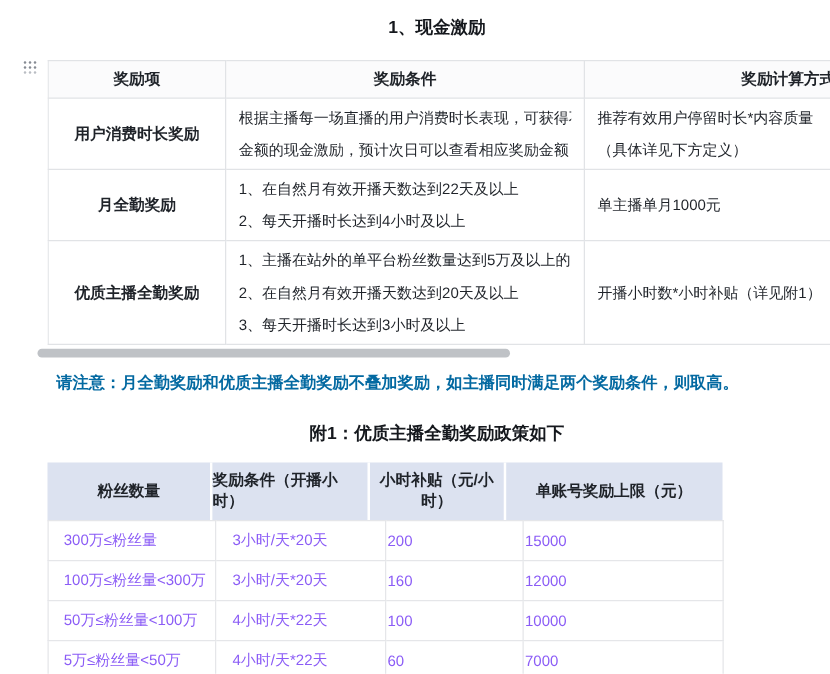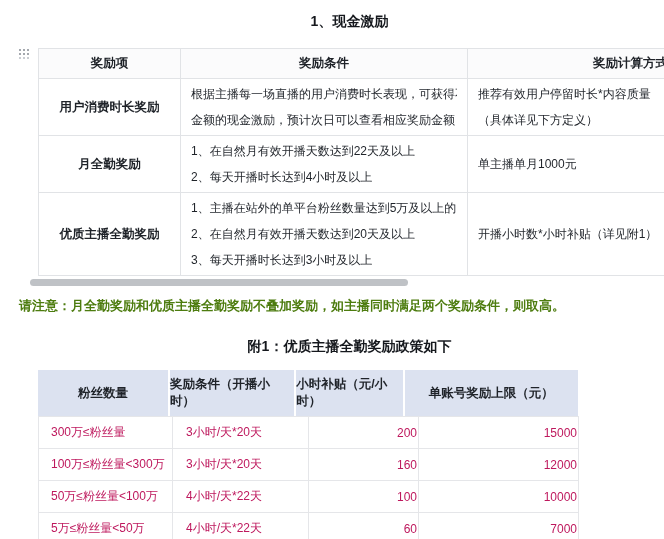--- a/index.html
+++ b/index.html
@@ -44,47 +44,47 @@
   .t1 .line { line-height:26px; white-space:nowrap; overflow:hidden; }
 
   
   .hbar {
     margin:3px 0 0 30px;
     width:378px; height:7px; border-radius:4px;
     background:#bfc2c6;
   }
 
   .notice {
-    margin:11px 0 0 19px;
+    margin:11px 0 0 45px;
     font-size:13px; line-height:17px; font-weight:bold;
-    color:#4d7c0f;
+    color:#0369a1;
   }
 
   
   .t2head { display:flex; width:540px; margin:15px 0 0 38px;border-radius:19px; }
   .t2head .hcell {
     box-sizing:border-box; height:46px;
     background:#dce2f0;
     display:flex; align-items:center; justify-content:center;
     font-size:12.5px; font-weight:bold; color:#1f2329;
     border-right:2px solid #ffffff;
   }
   .t2head .hc0 { width:134px; }
   .t2head .hc1 { width:128px; }
-  .t2head .hc2 { width:110px; }
+  .t2head .hc2 { width:110px;text-align:center; }
   .t2head .hc3 { width:176px; border-right:none; }
 
   table.t2 { margin-left:38px; width:540px; table-layout:fixed; border-collapse:collapse; }
   .t2 td {
     border:1px solid #e5e6e9; height:29px;
-    font-size:12px; color:#be185d; vertical-align:middle;
+    font-size:12px; color:#8b5cf6; vertical-align:middle;
   }
   .t2 td.pc0 { text-align:left; padding-left:12px; }
   .t2 td.pc1 { text-align:left; padding-left:13px; }
-  .t2 td.pc2, .t2 td.pc3 { text-align:right; }
+  .t2 td.pc2, .t2 td.pc3 { text-align:left; }
 </style>
 </head>
 <body>
 
 <div class="doc">
 
   <div class="h1">1、现金激励</div>
 
   <span class="drag-handle">
     <i></i>

